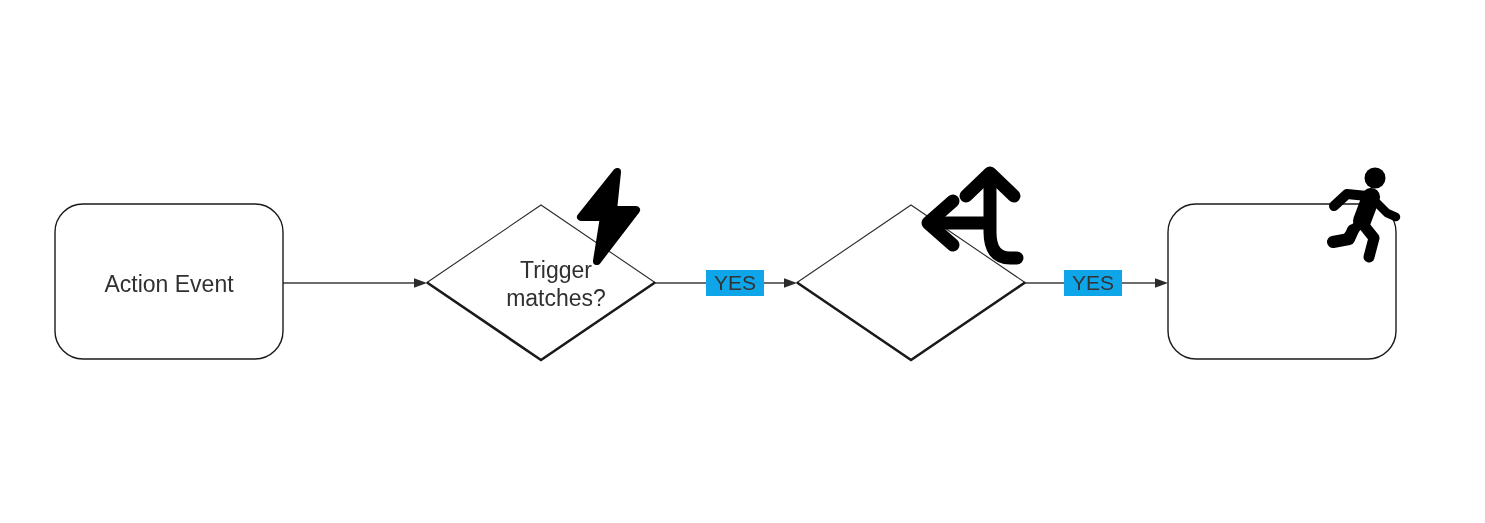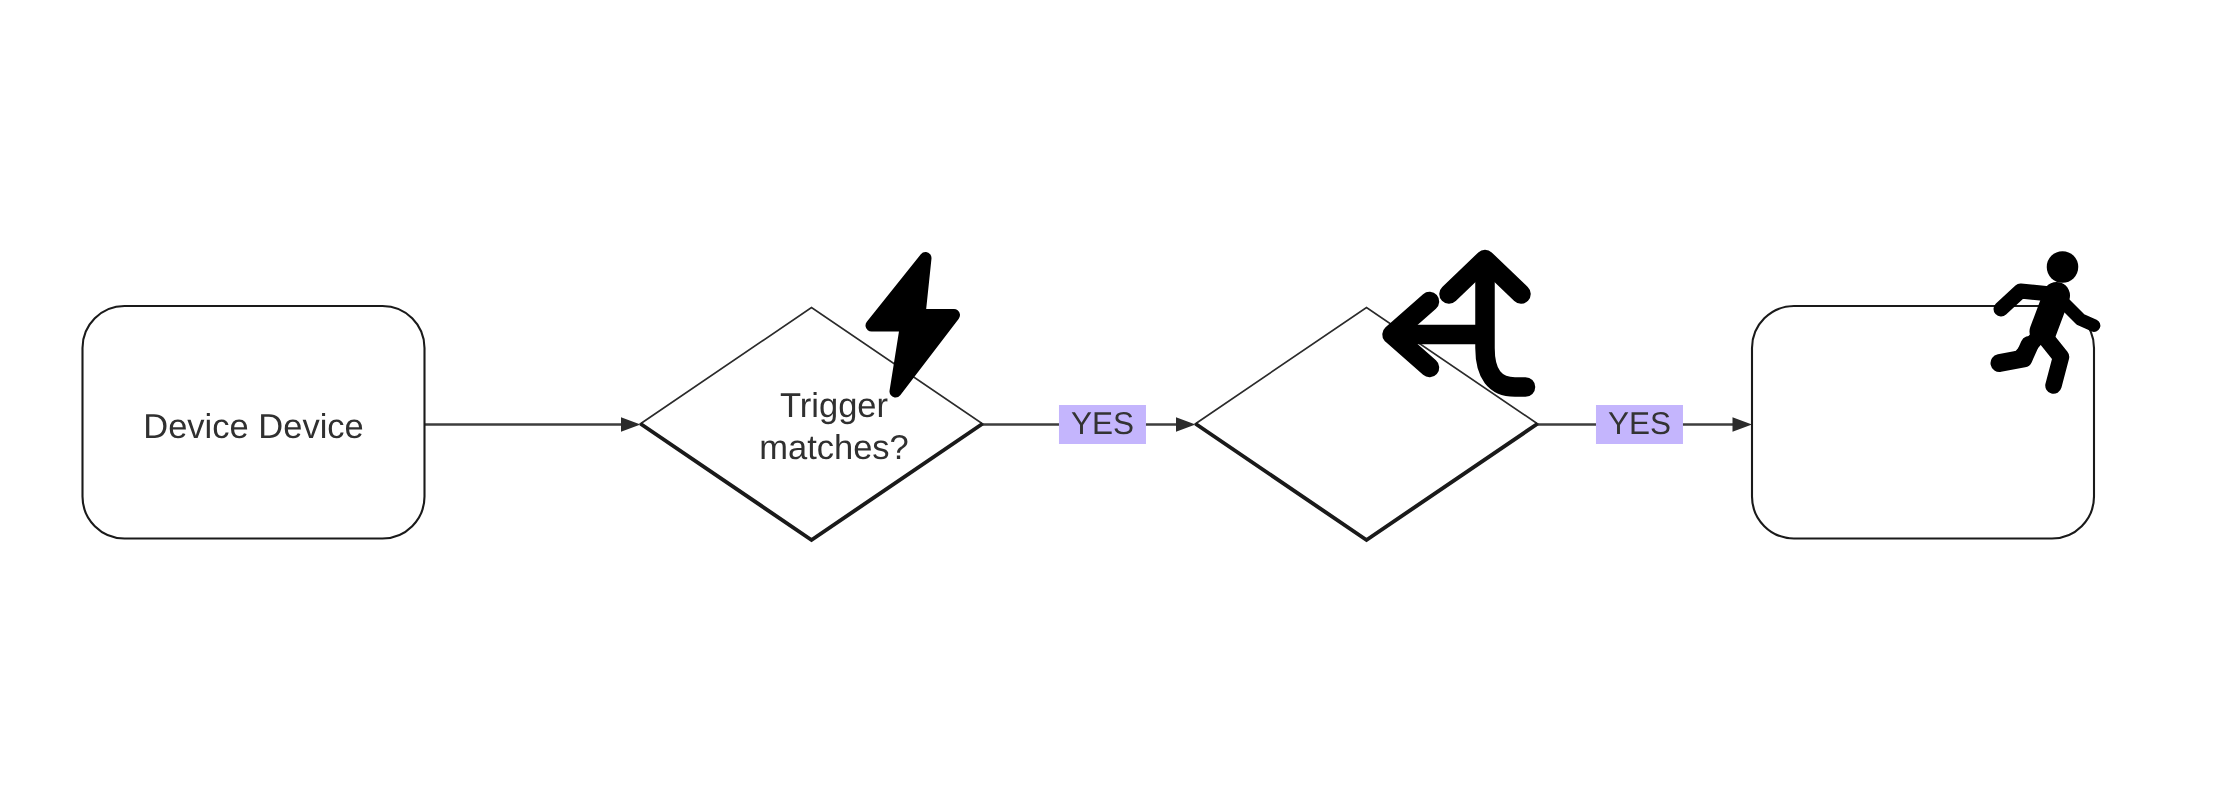--- a/index.html
+++ b/index.html
@@ -19,21 +19,21 @@
     color:#303030;
     text-align:center;
     white-space:nowrap;
   }
   .node-label span{display:block;margin-left:30px;}
   .edge-label{
     position:absolute;
     transform:translate(-50%,-50%);
     font-size:21px;
     color:#333333;
-    background:#c4b5fd;
+    background:#0ea5e9;
     padding:1px 8px;
     white-space:nowrap;
   }
 </style>
 </head>
 <body>
 
 <div class="canvas">
 
   <svg class="diagram-svg" width="1485" height="523" viewBox="0 0 1485 523">
@@ -82,21 +82,21 @@
         <path d="M1371,197 L1362,221" stroke-width="18"></path>
         <path d="M1367,196 L1347,194 L1334,206" stroke-width="10"></path>
         <path d="M1375,201 L1387,213 L1396,217" stroke-width="8.5"></path>
         <path d="M1362,223 L1374,238 L1369,257" stroke-width="11"></path>
         <path d="M1359,224 L1347,238 L1341,241" stroke-width="10"></path>
         <path d="M1353,230 L1349,239 L1333,242" stroke-width="12"></path>
       </g>
     </g>
   </svg>
 
-  <div class="node-label" style="left:169px;top:284px;">Device Device</div>
+  <div class="node-label" style="left:169px;top:284px;">Action Event</div>
 
   <div class="node-label" style="left:541px;top:284px;">
     <span>Trigger</span>
     <span>matches?</span>
   </div>
 
 
 
   <div class="edge-label" style="left:735px;top:283px;">YES</div>
 

